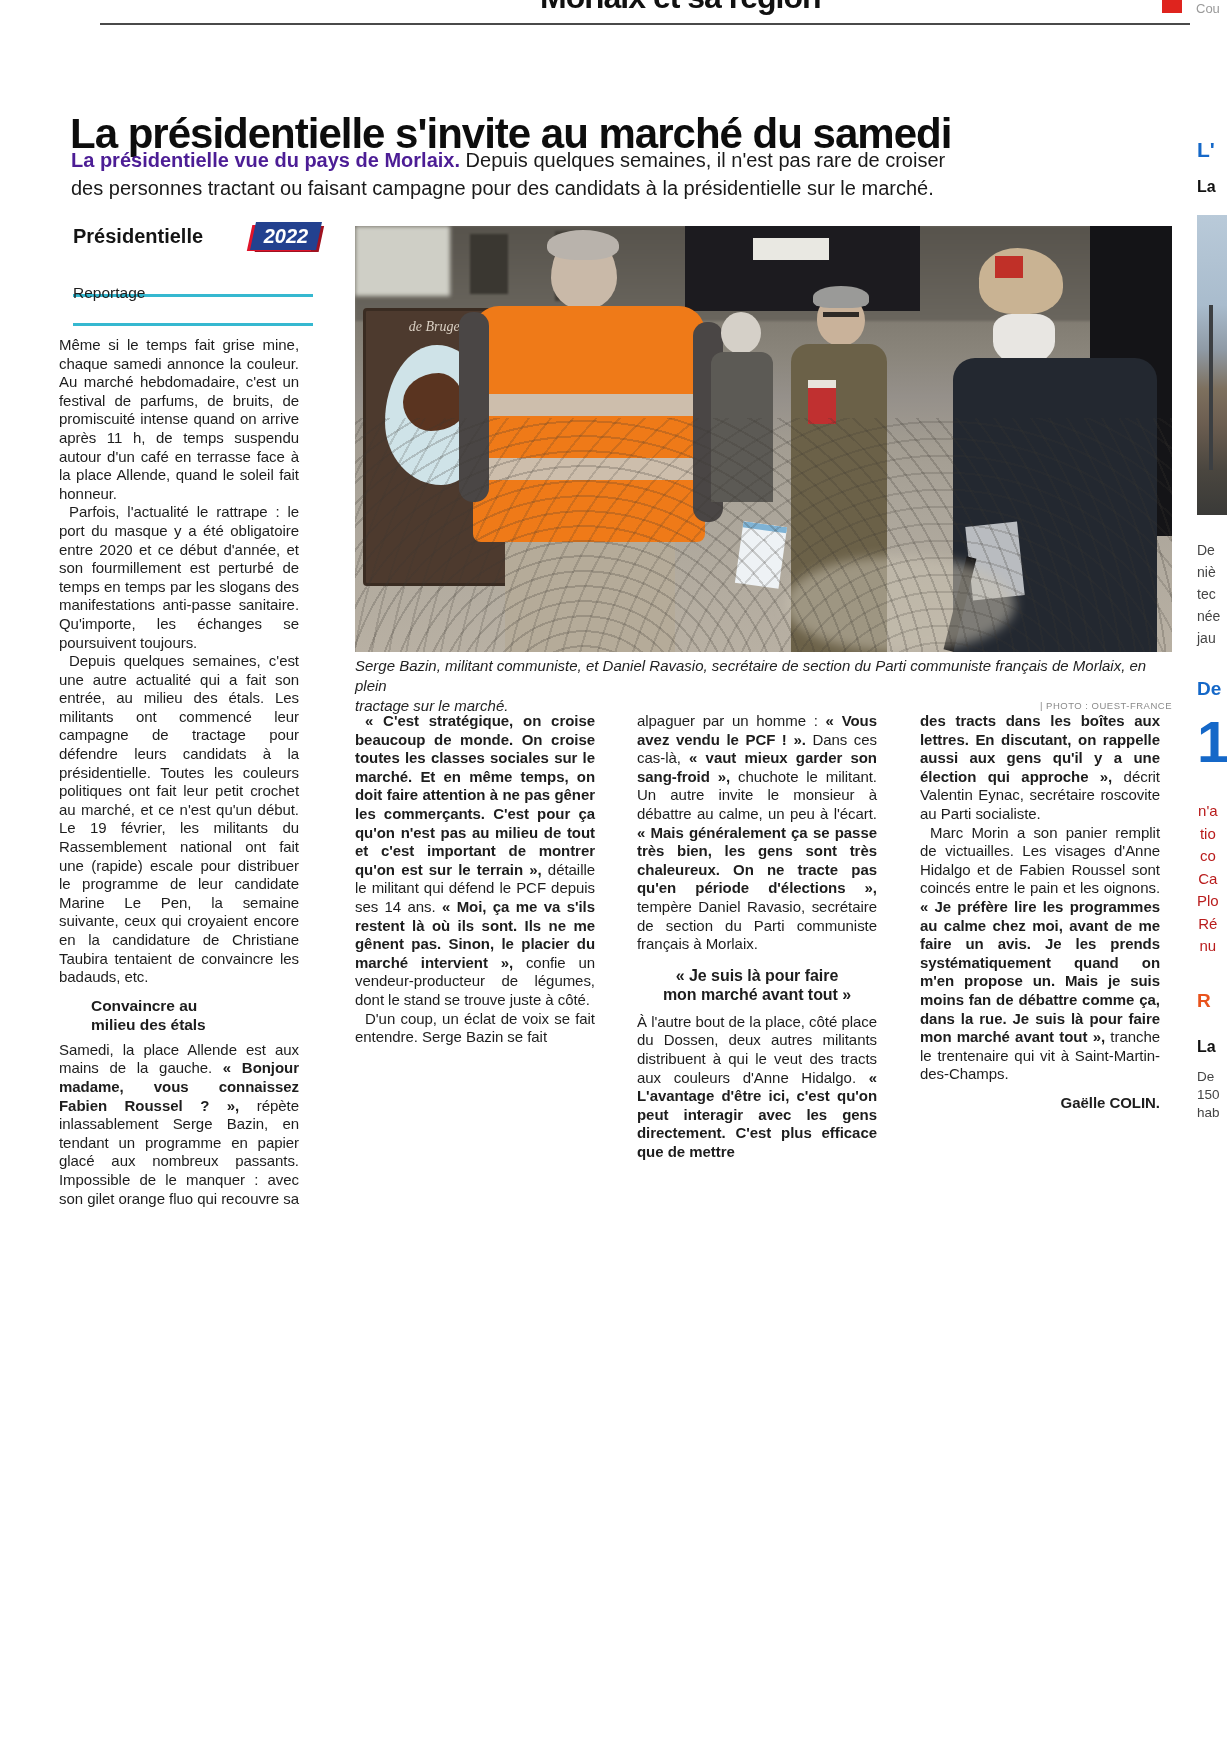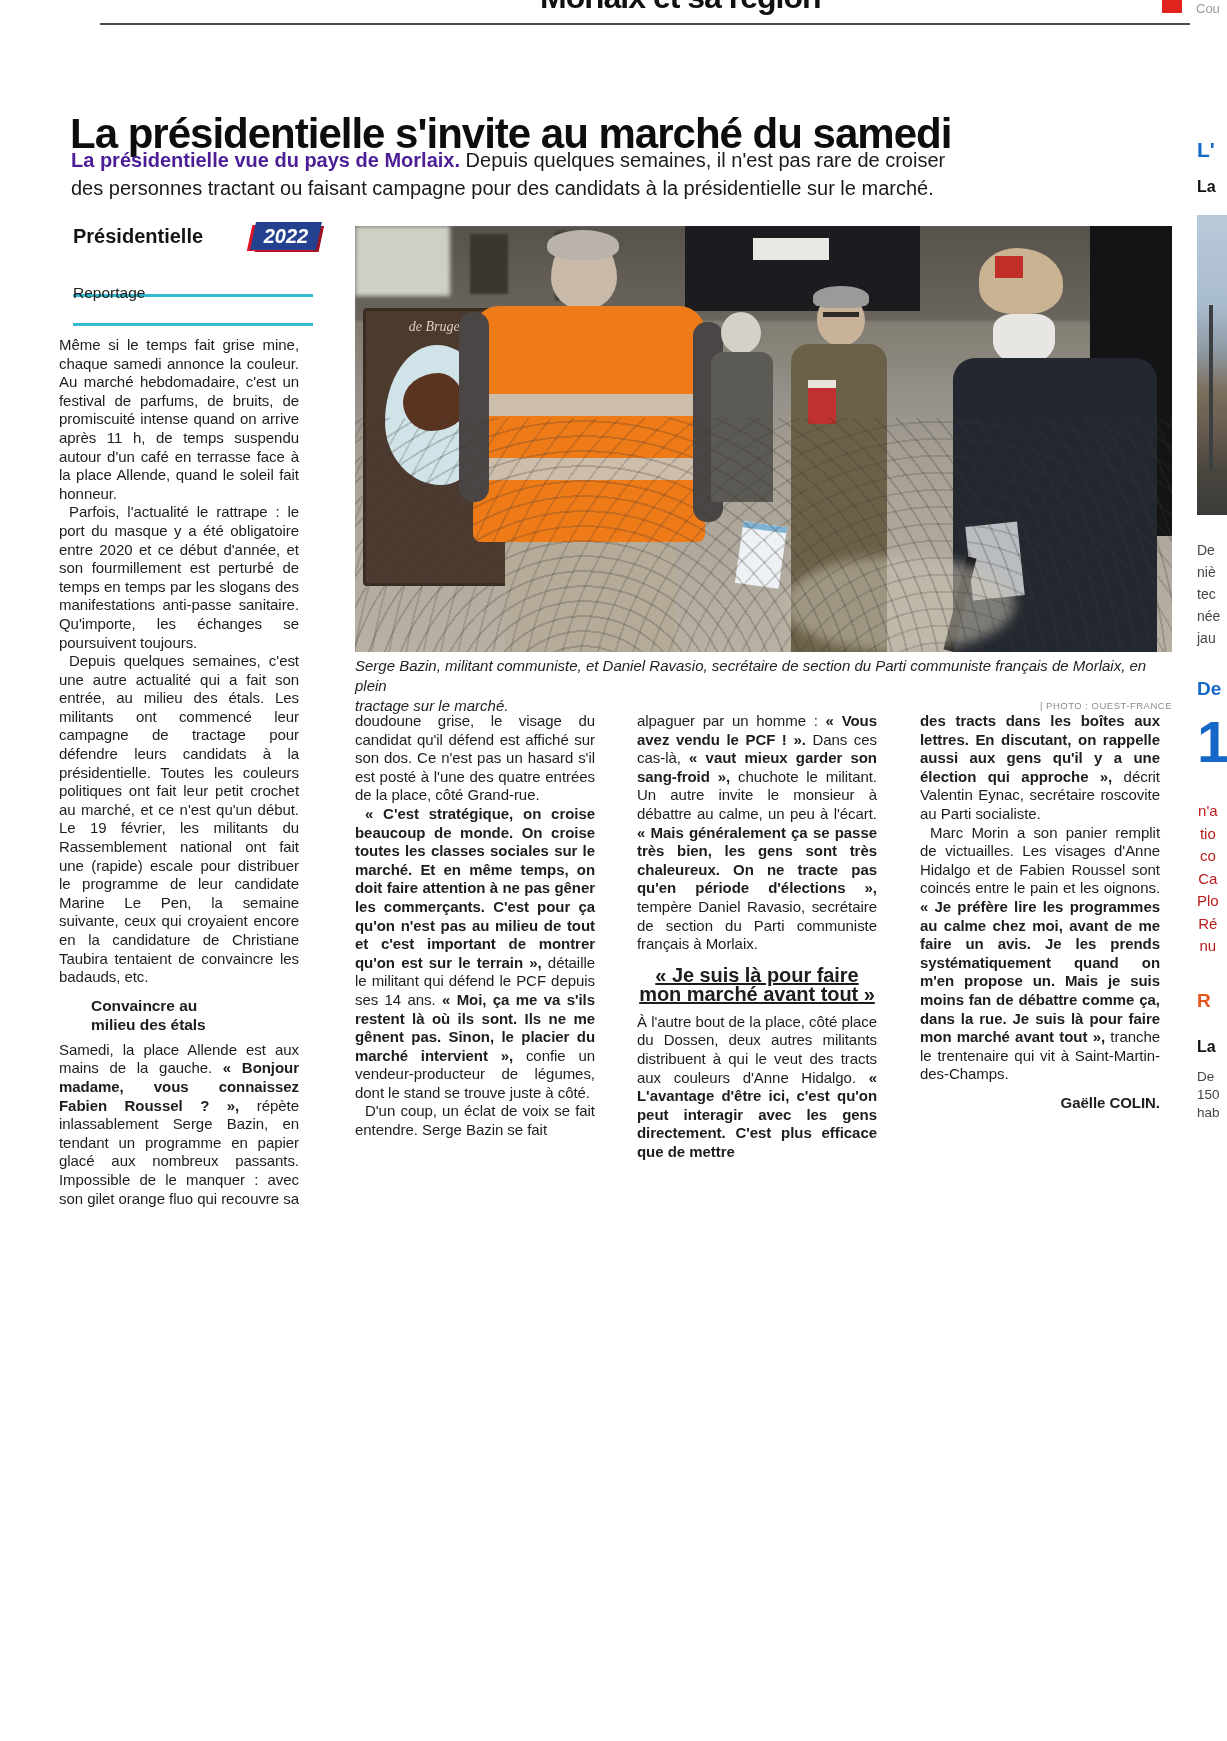--- a/index.html
+++ b/index.html
@@ -25,21 +25,21 @@
   .badge span{display:block;transform:skewX(12deg);color:#fff;font-weight:bold;font-style:italic;font-size:20px;text-align:center;line-height:28px;letter-spacing:0;}
   .cyan-rule{position:absolute;left:73px;width:240px;height:3px;background:#35b8d0;}
   .genre{position:absolute;left:73px;top:284px;font-size:15.5px;color:#1d1d1d;}
 
   
   .ncol{position:absolute;width:240px;font-size:15px;line-height:18.6px;text-align:justify;color:#1d1d1d;letter-spacing:-0.05px;hyphens:auto;}
   .ncol p{margin:0;}
   .ncol p.ind{text-indent:10px;}
   .bb{font-weight:bold;}
   .subhead{font-weight:bold;font-size:15.5px;line-height:19px;white-space:pre-line;text-align:left;padding-left:32px;margin:9px 0 7px 0 !important;text-indent:0 !important;}
-  .subhead.center{text-align:center;padding-left:0;font-size:20px;margin:12px 0 9px 0 !important;text-decoration:underline;}
+  .subhead.center{text-align:center;padding-left:0;font-size:16px;margin:12px 0 9px 0 !important;}
   .byline{text-align:right;font-weight:bold;margin-top:10px !important;text-indent:0 !important;}
 
   
   .photo{position:absolute;left:355px;top:226px;width:817px;height:426px;overflow:hidden;
     background:linear-gradient(180deg,#6f6b62 0%,#7b766c 16%,#8a857b 30%,#95908a 40%,#a39d92 52%,#aba59a 66%,#b2ab9f 82%,#b8b0a3 100%);}
   .photo::after{content:"";position:absolute;left:0;top:45%;width:100%;height:55%;
     background:
       repeating-radial-gradient(circle at 28% 130%, rgba(58,54,48,.22) 0 2px, transparent 2px 15px),
       repeating-radial-gradient(circle at 72% 140%, rgba(58,54,48,.18) 0 2px, transparent 2px 17px);}
   .ph{position:absolute;}
@@ -154,21 +154,20 @@
 
   <div class="caption">
     <div>Serge Bazin, militant communiste, et Daniel Ravasio, secrétaire de section du Parti communiste français de Morlaix, en plein</div>
     <div class="caption-row">
       <span>tractage sur le marché.</span>
       <span class="credit">| Photo : Ouest-France</span>
     </div>
   </div>
 
   <div class="ncol" style="left:355px;top:712px;">
-    <p>doudoune grise, le visage du candidat qu'il défend est affiché sur son dos. Ce n'est pas un hasard s'il est posté à l'une des quatre entrées de la place, côté Grand-rue.</p>
     <p class="ind"><span class="bb">« C'est stratégique, on croise beaucoup de monde. On croise toutes les classes sociales sur le marché. Et en même temps, on doit faire attention à ne pas gêner les commerçants. C'est pour ça qu'on n'est pas au milieu de tout et c'est important de montrer qu'on est sur le terrain », </span><span>détaille le militant qui défend le PCF depuis ses 14 ans. </span><span class="bb">« Moi, ça me va s'ils restent là où ils sont. Ils ne me gênent pas. Sinon, le placier du marché intervient », </span><span>confie un vendeur-producteur de légumes, dont le stand se trouve juste à côté.</span></p>
     <p class="ind">D'un coup, un éclat de voix se fait entendre. Serge Bazin se fait</p>
   </div>
 
   <div class="ncol" style="left:637px;top:712px;">
     <p><span>alpaguer par un homme : </span><span class="bb">« Vous avez vendu le PCF ! ».</span><span> Dans ces cas-là, </span><span class="bb">« vaut mieux garder son sang-froid », </span><span>chuchote le militant. Un autre invite le monsieur à débattre au calme, un peu à l'écart. </span><span class="bb">« Mais généralement ça se passe très bien, les gens sont très chaleureux. On ne tracte pas qu'en période d'élections », </span><span>tempère Daniel Ravasio, secrétaire de section du Parti communiste français à Morlaix.</span></p>
     <p class="subhead center">« Je suis là pour faire
 mon marché avant tout »</p>
     <p><span>À l'autre bout de la place, côté place du Dossen, deux autres militants distribuent à qui le veut des tracts aux couleurs d'Anne Hidalgo. </span><span class="bb">« L'avantage d'être ici, c'est qu'on peut interagir avec les gens directement. C'est plus efficace que de mettre</span></p>
   </div>

